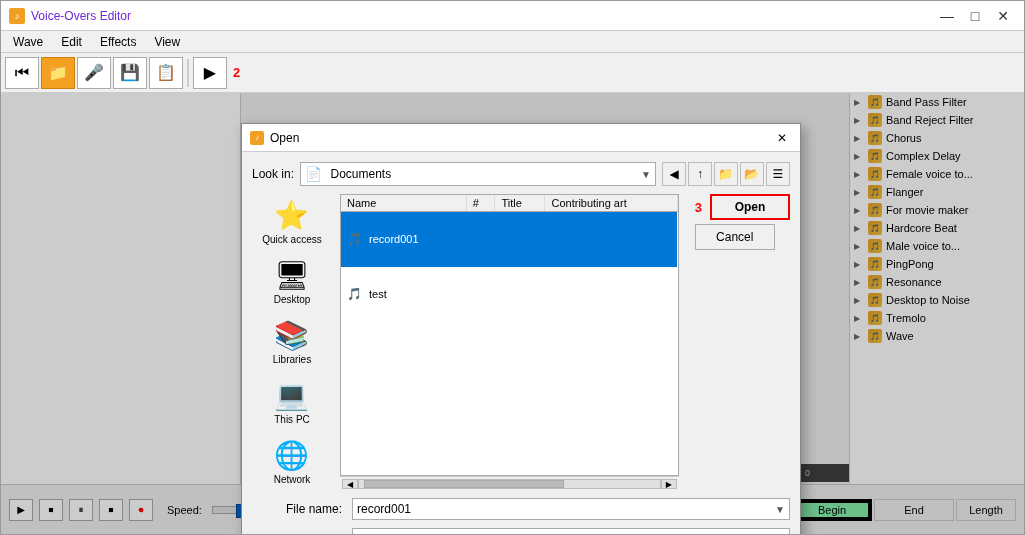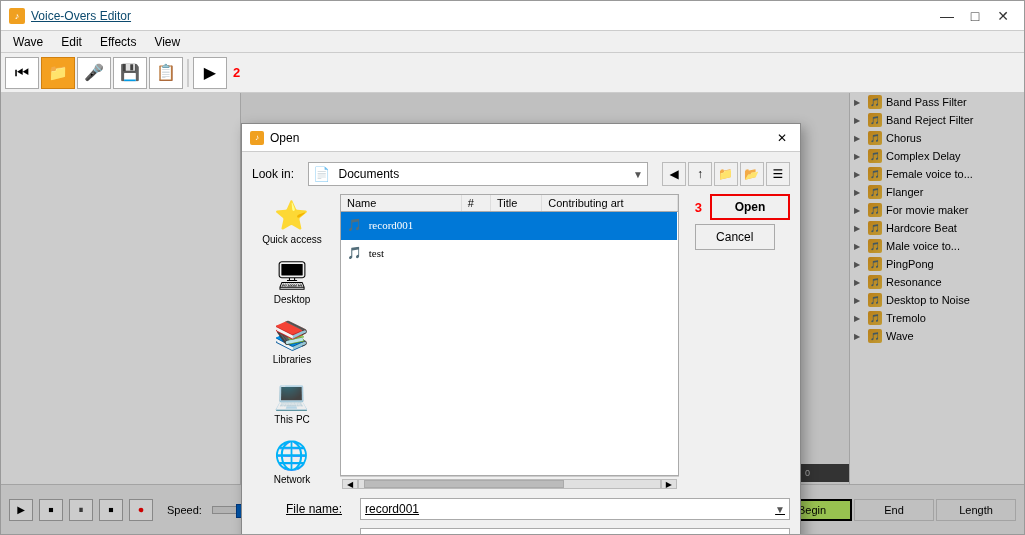--- a/index.html
+++ b/index.html
@@ -44,22 +44,21 @@
       border-radius: 2px;
       display: flex;
       align-items: center;
       justify-content: center;
       font-size: 9px;
       color: white;
       font-weight: bold;
     }
     .title-text {
       font-size: 12px;
-      color: #0c4a6e;
-      text-decoration: underline;
+      color: #6d28d9;
     }
     .title-controls {
       display: flex;
       gap: 2px;
     }
     .title-btn {
       width: 26px;
       height: 22px;
       background: none;
       border: none;
@@ -266,21 +265,21 @@
       padding: 10px;
       display: flex;
       flex-direction: column;
       gap: 8px;
     }
 
     
     .look-in-row {
       display: flex;
       align-items: center;
-      gap: 14px;
+      gap: 6px;
     }
     .look-in-label {
       font-size: 12px;
       white-space: nowrap;
     }
     .look-in-select {
       flex: 1;
       height: 24px;
       border: 1px solid #aaa;
       background: white;
@@ -364,24 +363,23 @@
       border-bottom: 1px solid #aaa;
       border-right: 1px solid #ddd;
       padding: 2px 6px;
       text-align: left;
       font-size: 11px;
       font-weight: normal;
       position: sticky;
       top: 0;
     }
     .file-table td {
-      padding: 6px 6px;
+      padding: 20px 6px;
       font-size: 11px;
       border-bottom: 1px solid transparent;
-      font-family: Liberation Serif, serif;
     }
     .file-row.selected td { background: #0078d7; color: white; }
     .file-icon { font-size: 12px; margin-right: 4px; }
 
     
     .table-scroll-area {
       height: 14px;
       background: #f0f0f0;
       border-top: 1px solid #ccc;
       display: flex;
@@ -402,22 +400,21 @@
       width: 200px;
       height: 100%;
       background: #bbb;
       border: 1px solid #aaa;
     }
 
     
     .form-row {
       display: flex;
       align-items: center;
-      gap: 18px;
-      text-decoration: underline;
+      gap: 10px;
     }
     .form-label {
       width: 90px;
       font-size: 12px;
       text-align: right;
     }
     .form-input {
       flex: 1;
       height: 22px;
       border: 1px solid #aaa;
@@ -621,23 +618,23 @@
       <span style="margin-left:8px; font-size:11px;">Speed:</span>
       <div style="width:60px; height:8px; background:#e0e0e0; border:1px solid #aaa; margin-left:4px; position:relative;">
         <div style="position:absolute; left:40%; top:-3px; width:8px; height:14px; background:#0066cc; border:1px solid #004499;"></div>
       </div>
       <button class="transport-btn">🔊</button>
       <button class="transport-btn">🔍</button>
       <button class="transport-btn">🔍</button>
       <button class="transport-btn">⚙</button>
       <div style="flex:1;"></div>
       <div style="display:flex; gap:2px;">
-        <div style="width:80px; background:#bef264; border:2px solid #000000; height:22px; display:flex; align-items:center; justify-content:center; font-size:11px;">Begin</div>
+        <div style="width:80px; background:#86efac; border:4px solid #000000; height:22px; display:flex; align-items:center; justify-content:center; font-size:11px;">Begin</div>
         <div style="width:80px; background:#f0f0f0; border:1px solid #ccc; height:22px; display:flex; align-items:center; justify-content:center; font-size:11px;">End</div>
-        <div style="width:80px; background:#f0f0f0; border:1px solid #ccc; height:22px; display:flex; align-items:center; justify-content:center; font-size:11px;">Length</div>
+        <div style="width:60px; background:#f0f0f0; border:1px solid #ccc; height:22px; display:flex; align-items:center; justify-content:center; font-size:11px;">Length</div>
       </div>
     </div>
 
     <div class="dialog-overlay">
       <div class="dialog">
 
         <div class="dialog-title-bar">
           <div class="dialog-title-left">
             <div class="dialog-title-icon">
               <span>♪</span>

